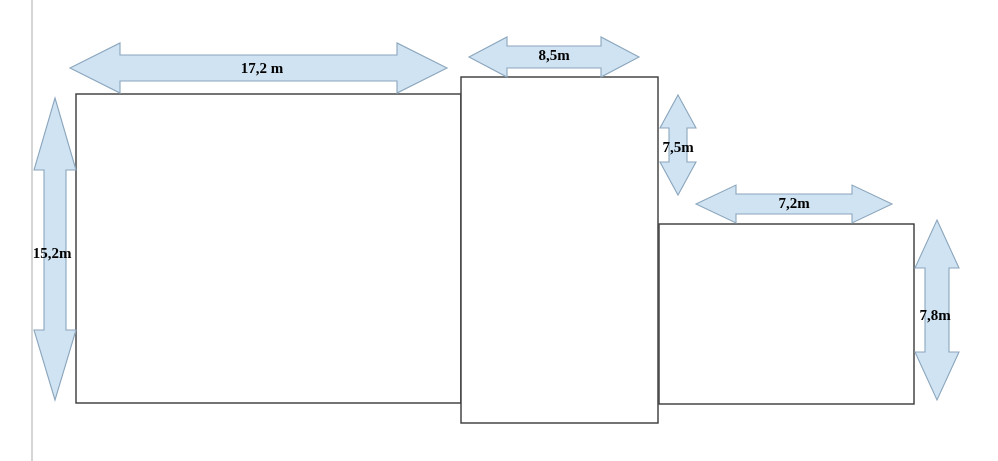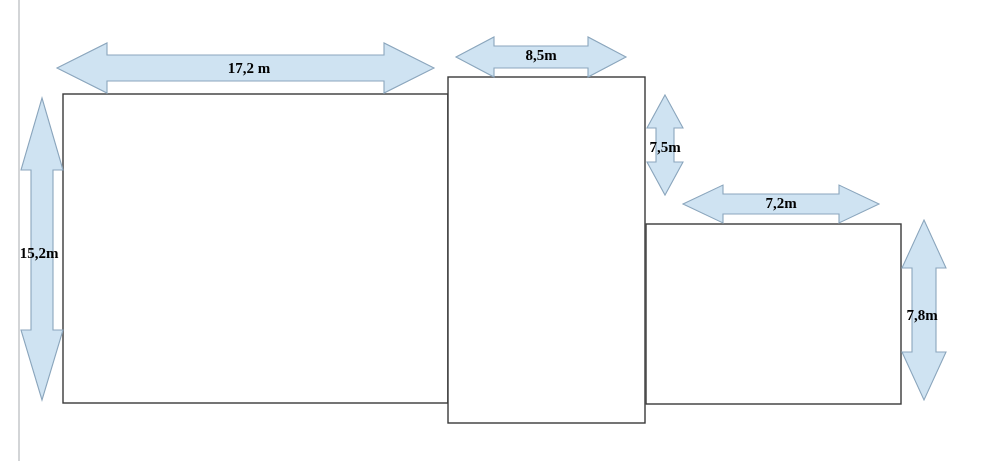--- a/index.html
+++ b/index.html
@@ -10,21 +10,21 @@
   }
   body {
     width: 998px;
     height: 461px;
     position: relative;
     overflow: hidden;
     font-family: "Liberation Serif", "DejaVu Serif", serif;
   }
   #diagram-root {
     position: absolute;
-    left: 1px;
+    left: 14px;
     top: 0;
     width: 822px;
     height: 461px;
   }
   #diagram-svg {
     position: absolute;
     left: 0;
     top: 0;
     display: block;
   }

